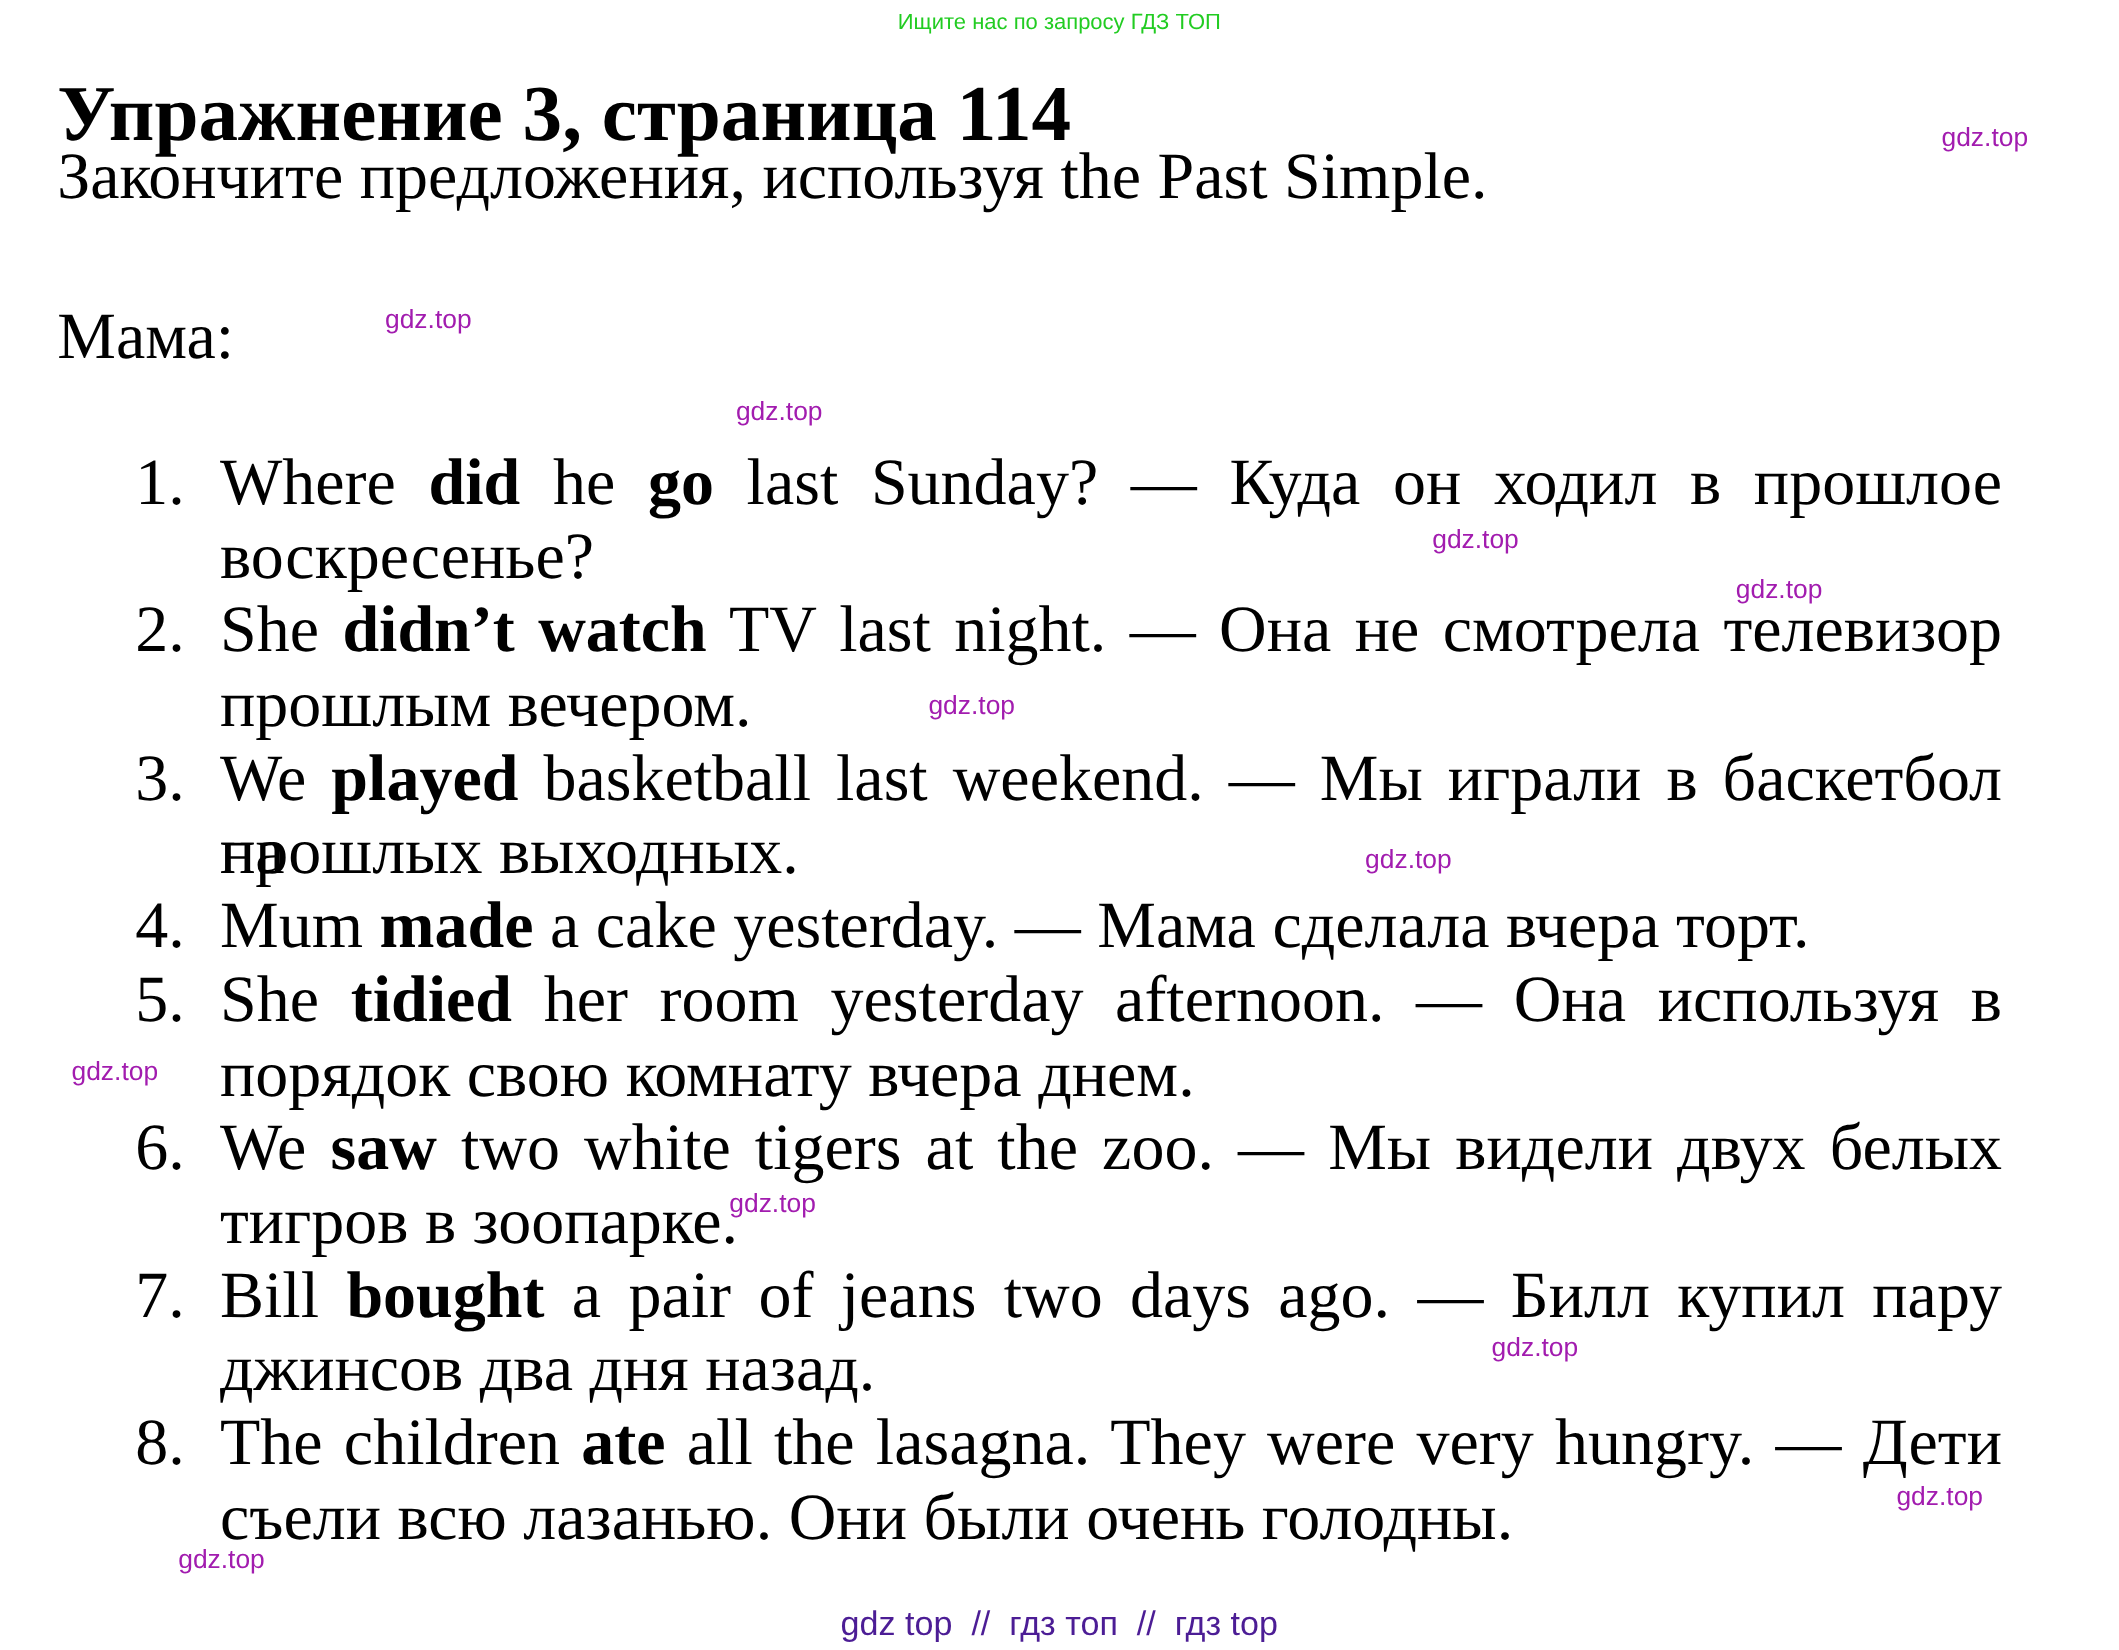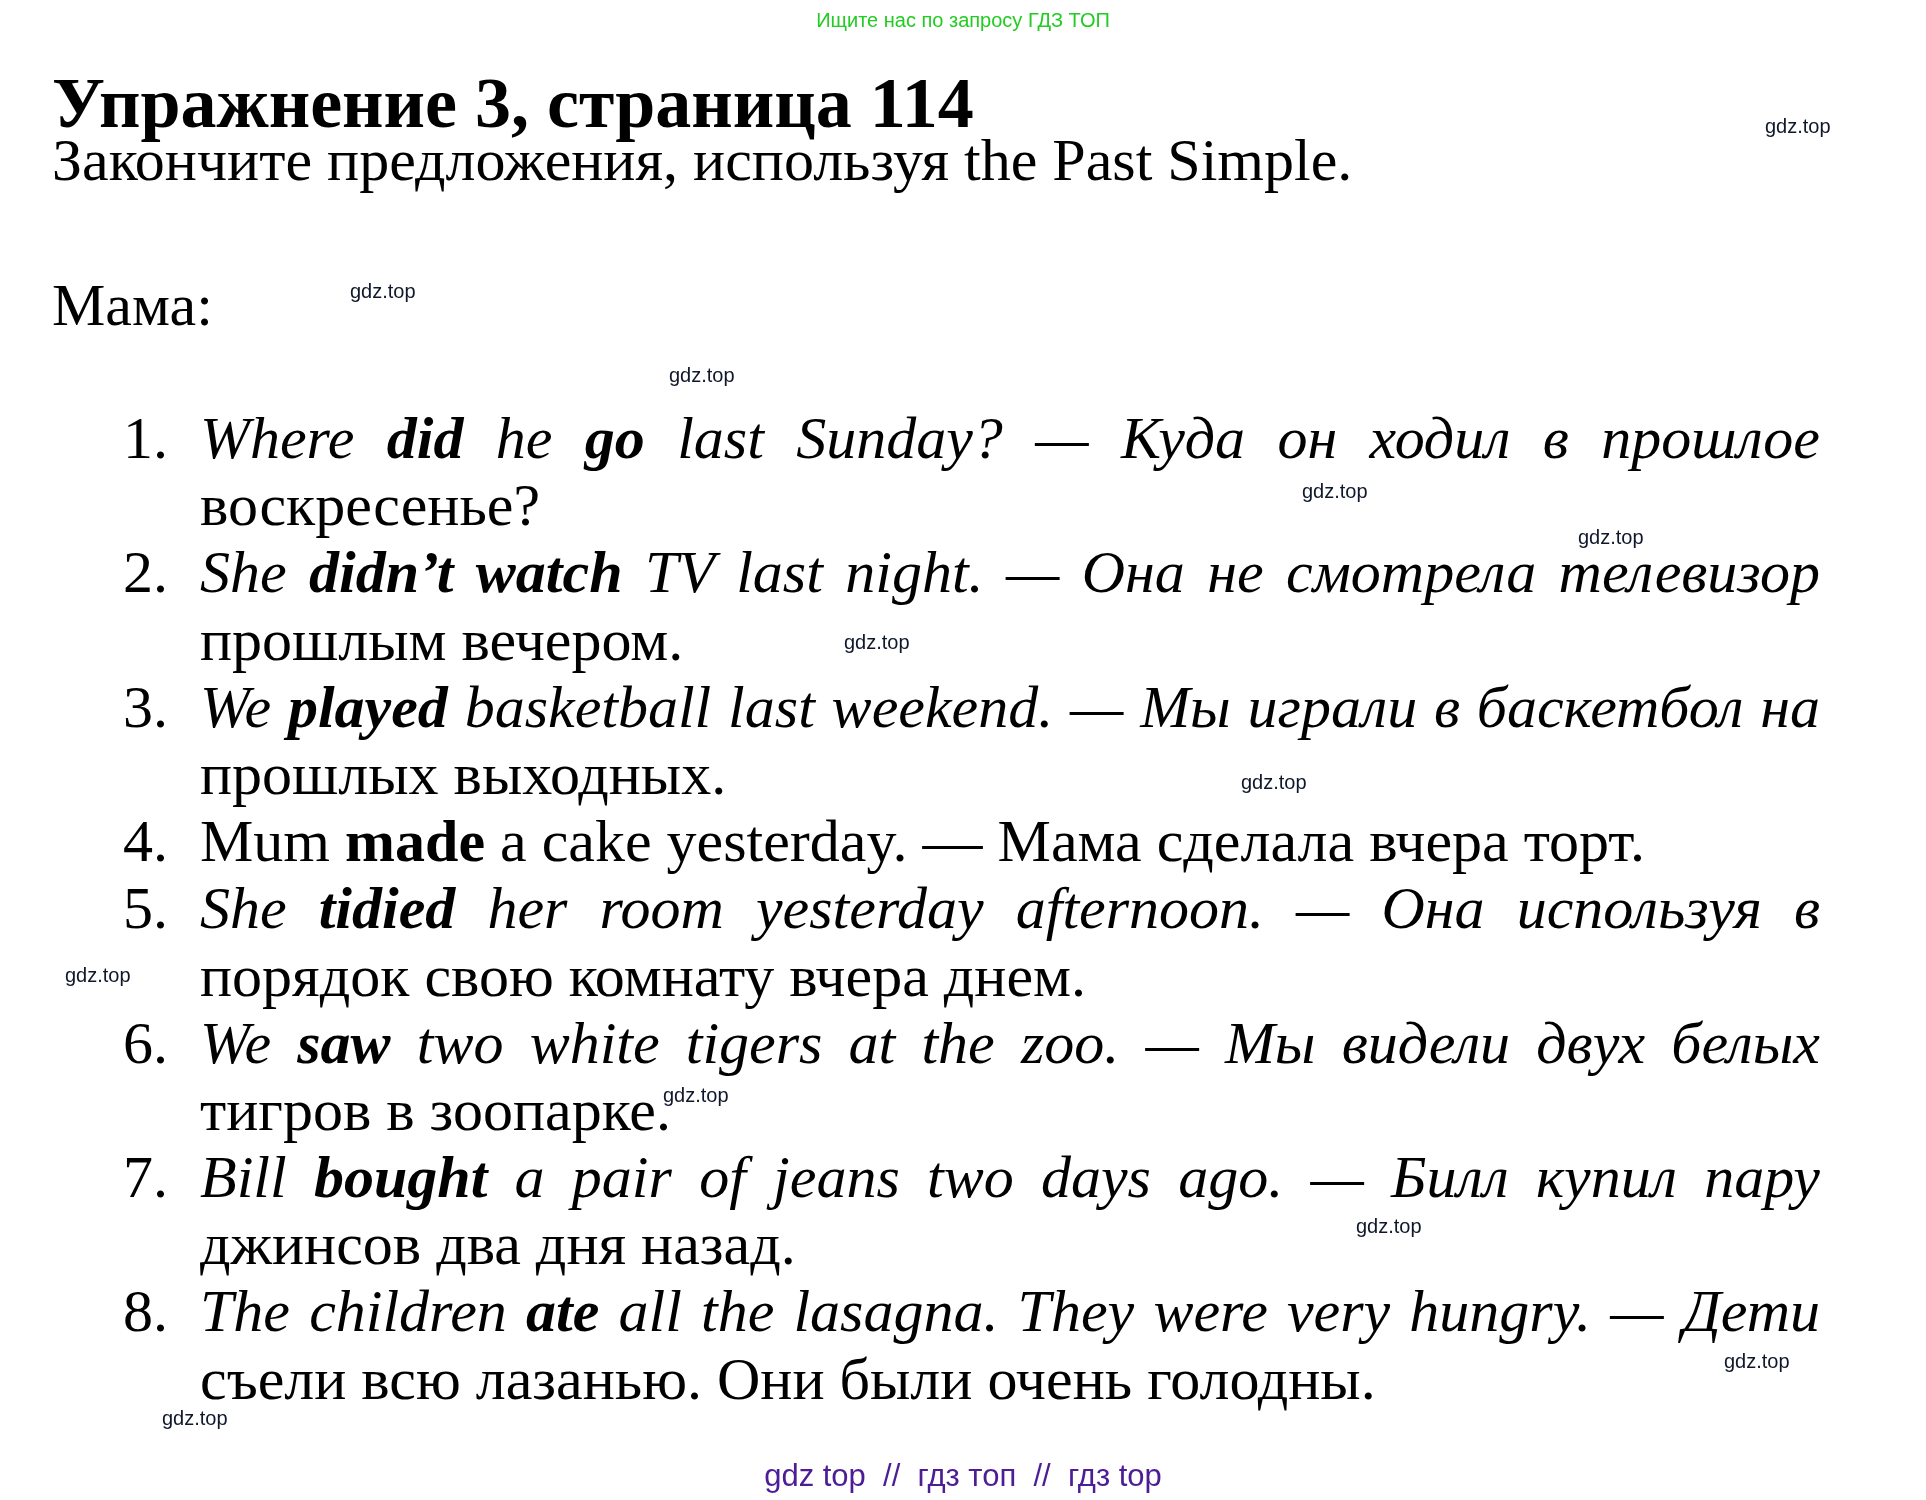--- a/index.html
+++ b/index.html
@@ -9,24 +9,24 @@
   .sans { font-family: "Liberation Sans", "DejaVu Sans", sans-serif; }
   .top-banner { left: 0; width: 1926px; top: 2px; text-align: center; font-size: 20px; line-height: 36px; color: #22cc22; }
   .title { left: 52px; top: 73px; font-size: 72px; line-height: 60px; font-weight: bold; white-space: nowrap; }
   .subtitle { left: 52px; top: 130px; font-size: 60px; line-height: 60px; white-space: nowrap; }
   .answer-label { left: 52px; top: 275px; font-size: 60px; line-height: 60px; white-space: nowrap; }
   .list { left: 0; top: 405px; width: 1926px; }
   .item { position: relative; }
   .num { position: absolute; left: 100px; width: 68px; text-align: right; font-size: 60px; line-height: 67.2px; }
   .txt { margin-left: 200px; width: 1620px; font-size: 60px; line-height: 67.2px; }
   .ln { display: block; height: 67.2px; white-space: normal; }
-  .ln.just { text-align: justify; text-align-last: justify; font-style: italic; }
+  .ln.just { text-align: justify; text-align-last: justify; }
   .ln.left { text-align: left; }
   b { font-weight: bold; }
-  .wm { font-size: 20px; line-height: 28px; color: #0f172a; white-space: nowrap; }
+  .wm { font-size: 24px; line-height: 28px; color: #a21caf; white-space: nowrap; }
   .bottom-banner { left: 0; width: 1926px; top: 1458px; text-align: center; font-size: 31px; line-height: 36px; color: #4c1d95; white-space: pre; }
 </style>
 </head>
 <body>
 
 <div class="abs sans top-banner">Ищите нас по запросу ГДЗ ТОП</div>
 
 <div class="abs serif title">Упражнение 3, страница 114</div>
 <div class="abs serif subtitle">Закончите предложения, используя the Past Simple.</div>
 <div class="abs serif answer-label">Мама:</div>

